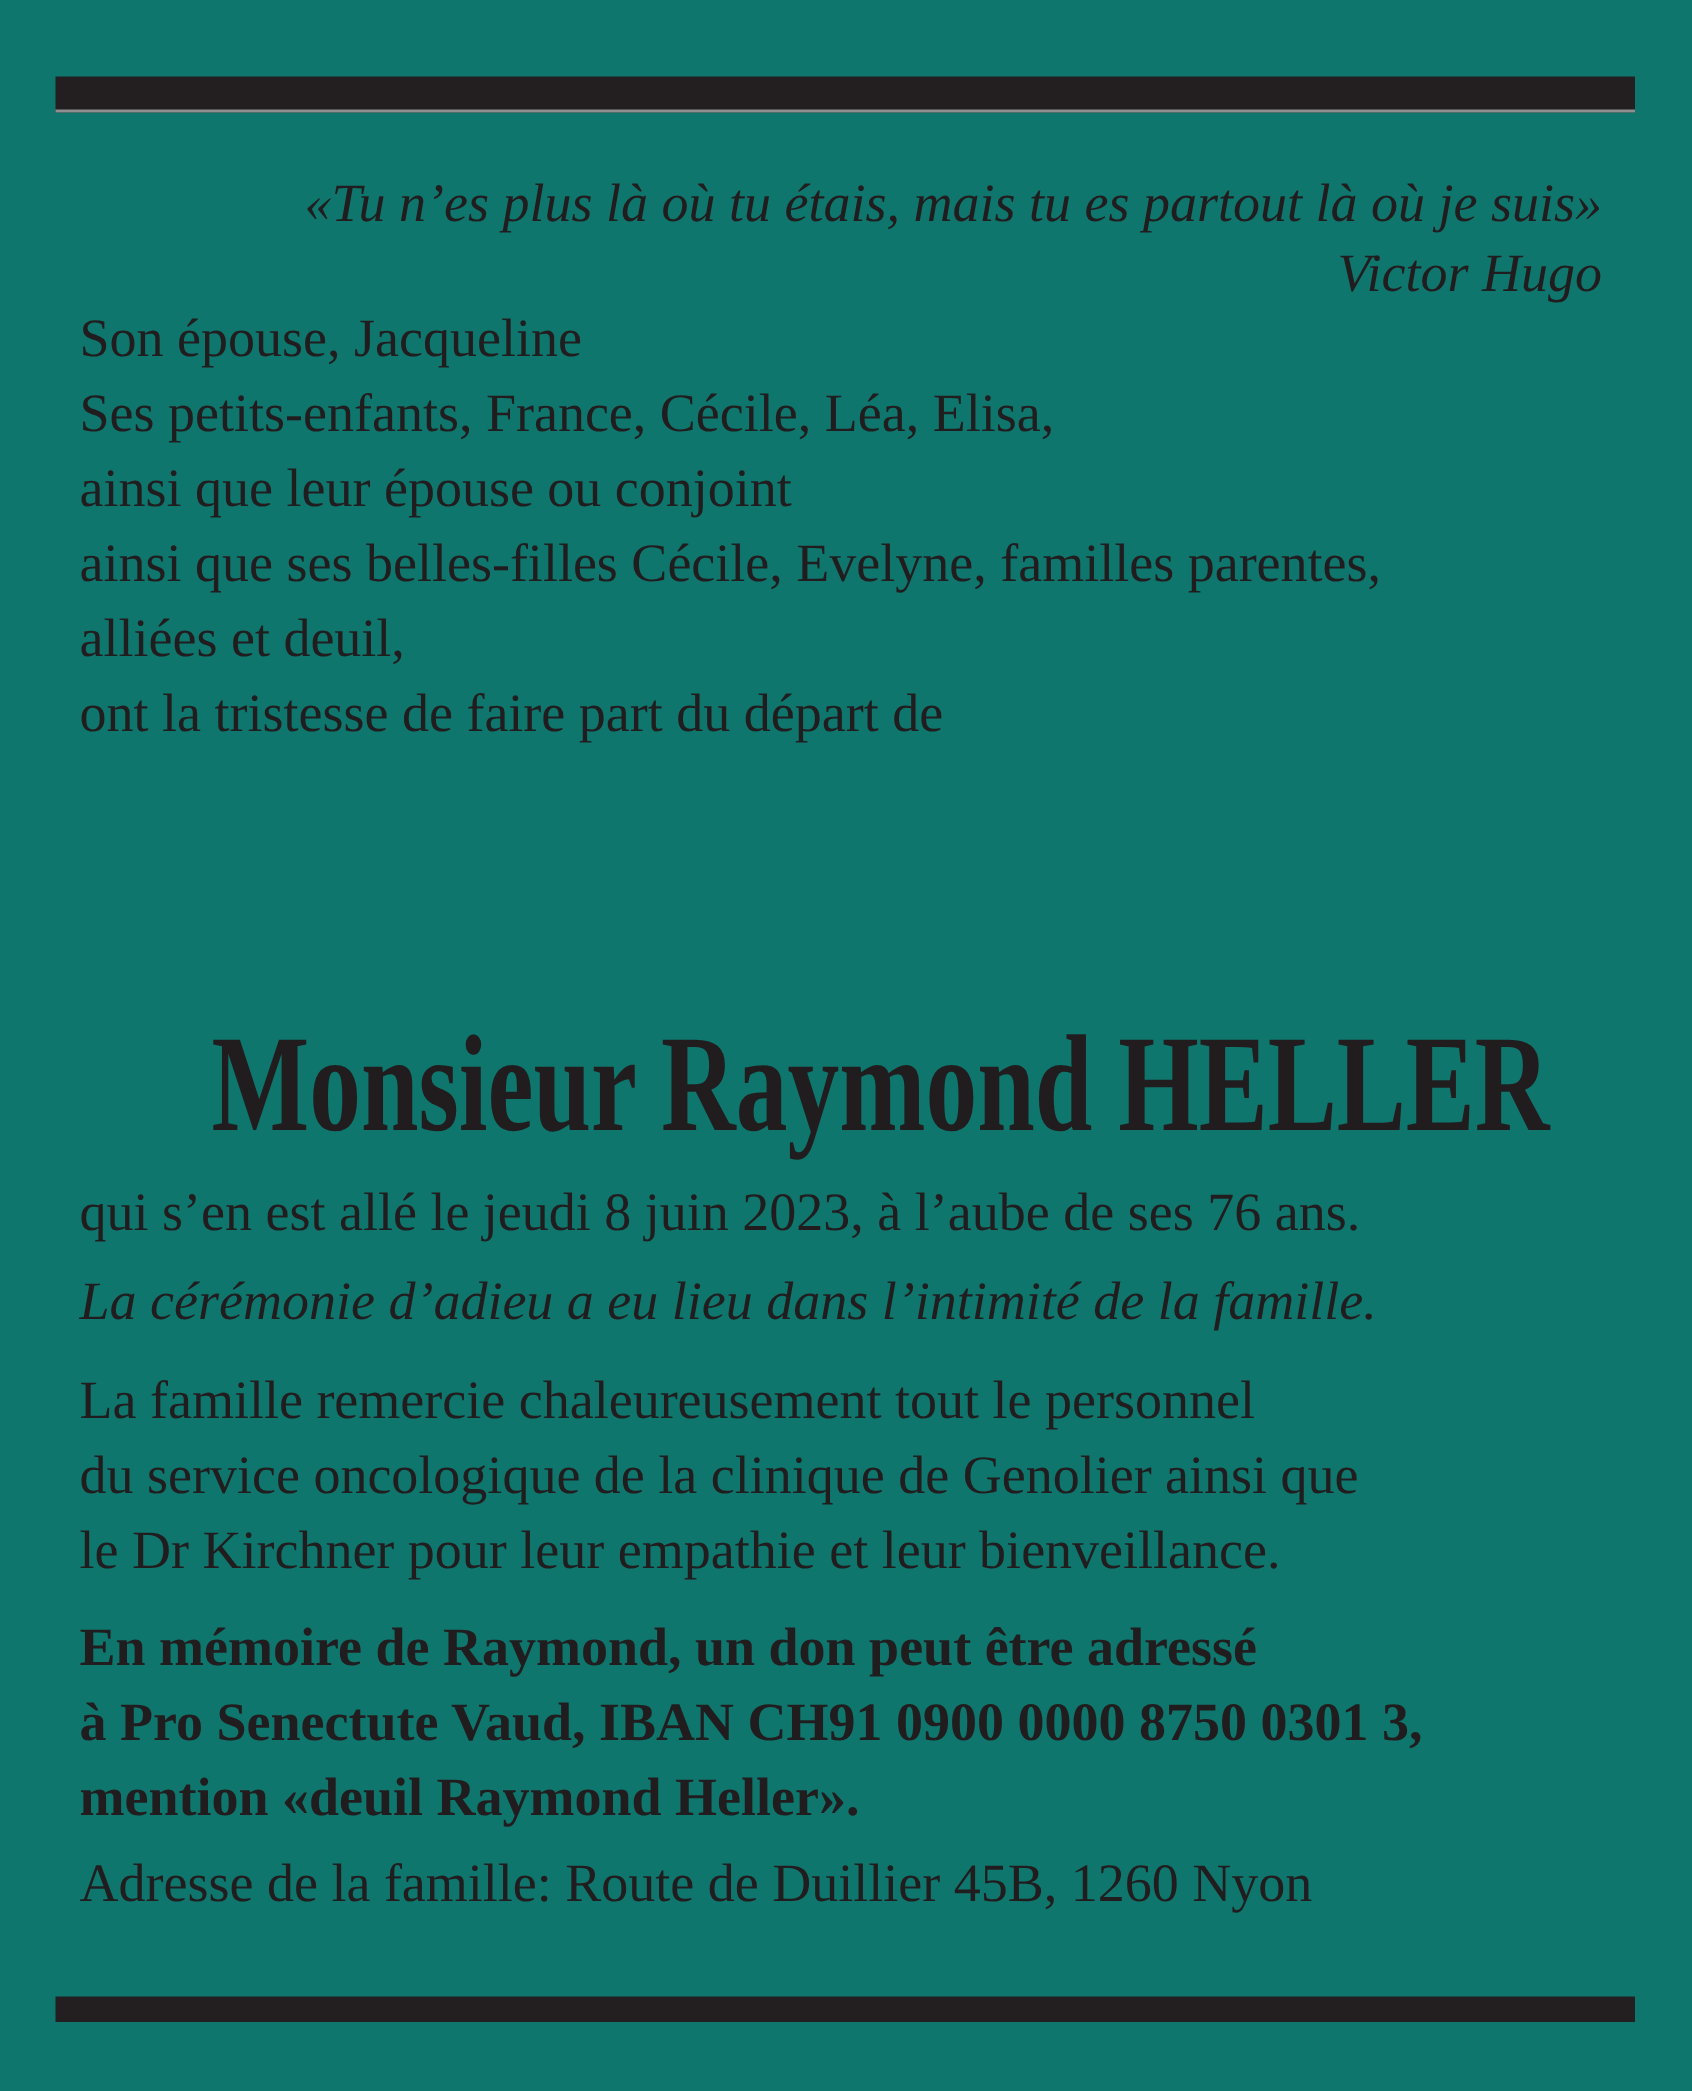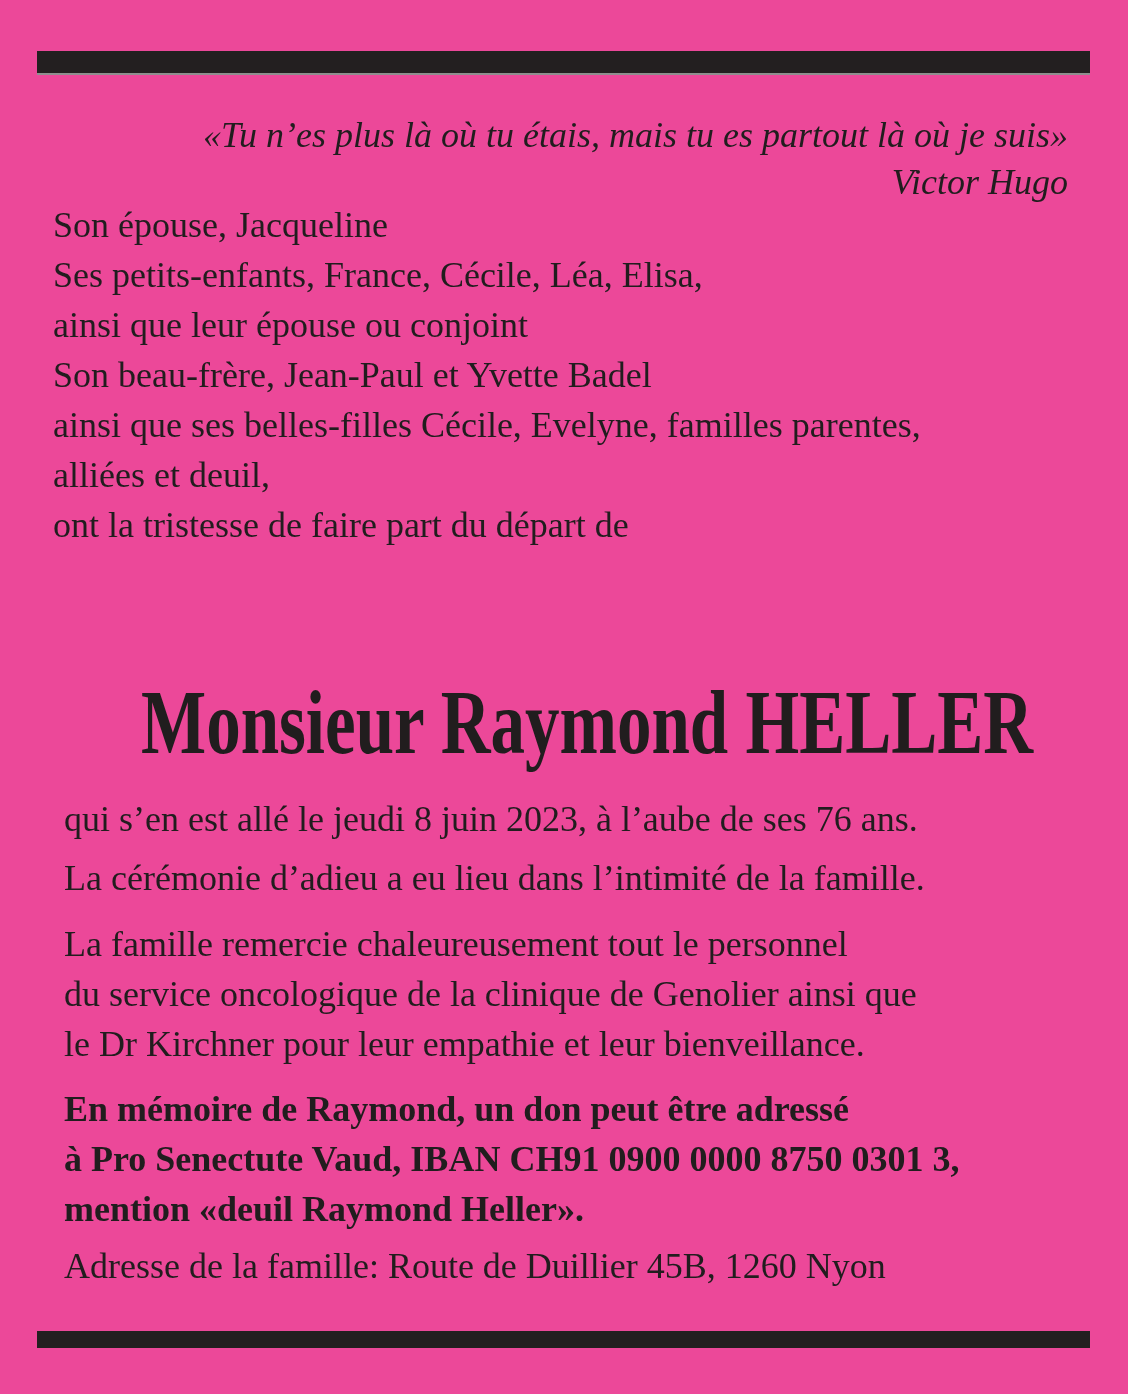--- a/index.html
+++ b/index.html
@@ -4,21 +4,21 @@
 <style>
   html, body {
     margin: 0;
     padding: 0;
     background: #ffffff;
   }
   .page {
     position: relative;
     width: 1128px;
     height: 1394px;
-    background: #ec4899;
+    background: #0f766e;
     overflow: hidden;
     font-family: "Liberation Serif", "DejaVu Serif", serif;
     color: #211d1e;
   }
   .bar {
     position: absolute;
     left: 37px;
     width: 1053px;
     background: #231f20;
   }
@@ -64,48 +64,47 @@
     line-height: 96px;
     font-weight: bold;
     white-space: nowrap;
     transform: scaleX(0.75);
     transform-origin: 50% 0;
   }
   .para {
     position: absolute;
     left: 53px;
     right: 30px;
-    margin: 11px;
+    margin: 0;
     font-size: 36px;
     line-height: 50px;
     white-space: pre-line;
   }
   .para-death    { top: 783px; }
-  .para-ceremony { top: 842px; }
+  .para-ceremony { top: 842px; font-style: italic; }
   .para-thanks   { top: 908px; }
   .para-donation { top: 1073px; font-weight: bold; }
   .para-address  { top: 1230px; }
 </style>
 </head>
 <body>
 
 <div class="page">
 
   <div class="bar bar-top"></div>
 
   <div class="quote-block">
     <div class="quote-line">«Tu n’es plus là où tu étais, mais tu es partout là où je suis»</div>
     <div class="quote-attribution">Victor Hugo</div>
   </div>
 
   <div class="family-block">
     <div class="family-line">Son épouse, Jacqueline</div>
     <div class="family-line">Ses petits-enfants, France, Cécile, Léa, Elisa,</div>
     <div class="family-line">ainsi que leur épouse ou conjoint</div>
-    <div class="family-line">Son beau-frère, Jean-Paul et Yvette Badel</div>
     <div class="family-line">ainsi que ses belles-filles Cécile, Evelyne, familles parentes,</div>
     <div class="family-line">alliées et deuil,</div>
     <div class="family-line">ont la tristesse de faire part du départ de</div>
   </div>
 
   <h1 class="headline">Monsieur Raymond HELLER</h1>
 
   <p class="para para-death">qui s’en est allé le jeudi 8 juin 2023, à l’aube de ses 76 ans.</p>
 
   <p class="para para-ceremony">La cérémonie d’adieu a eu lieu dans l’intimité de la famille.</p>

